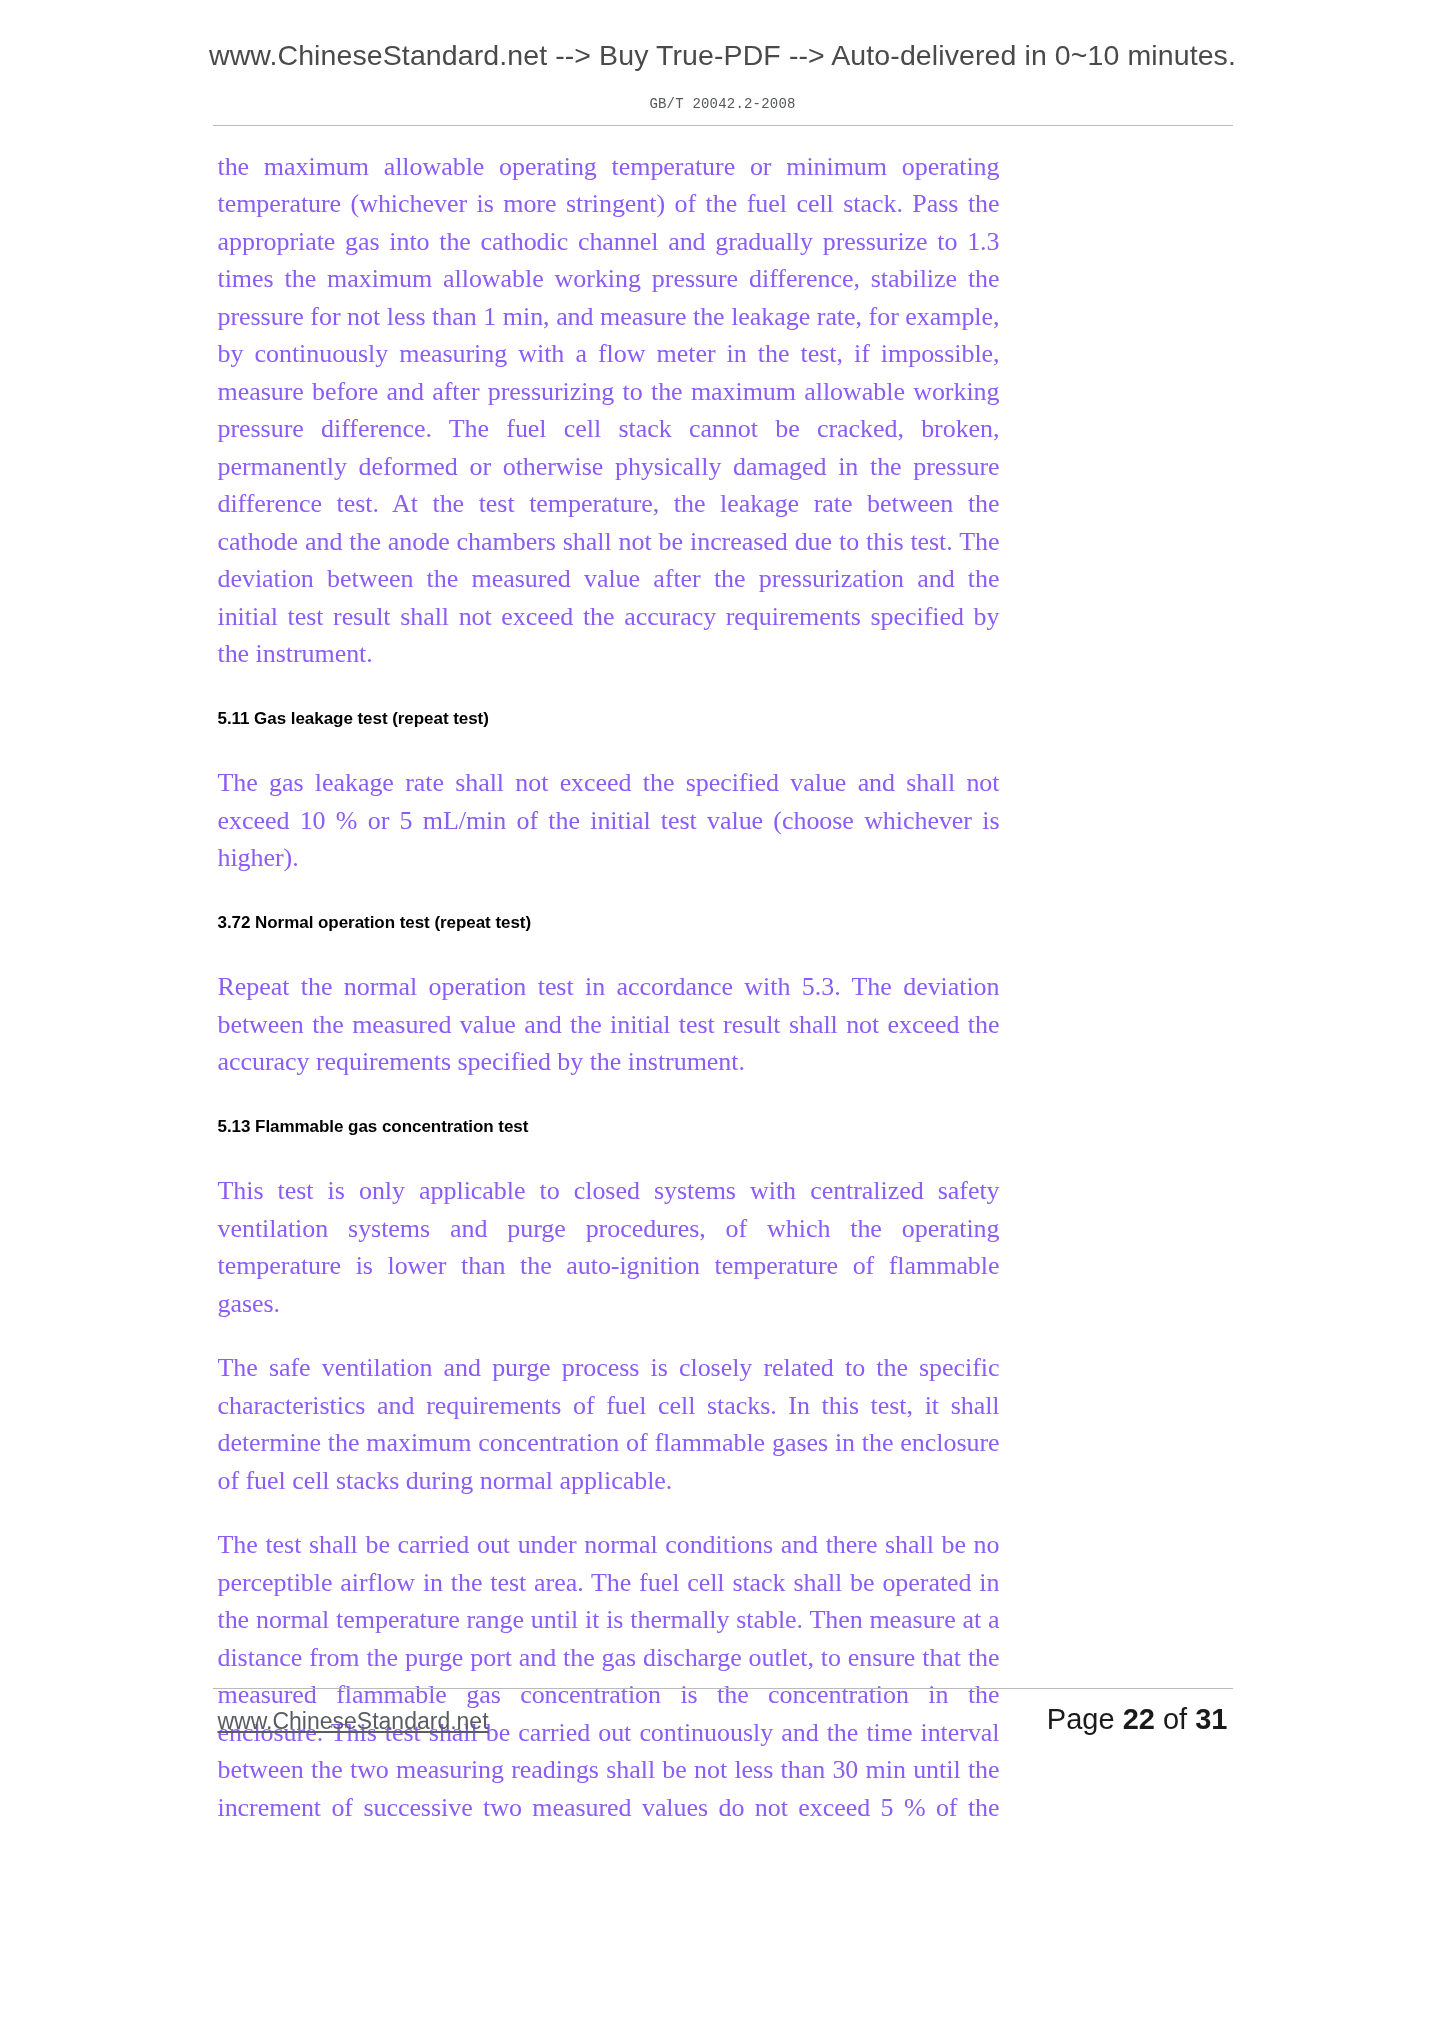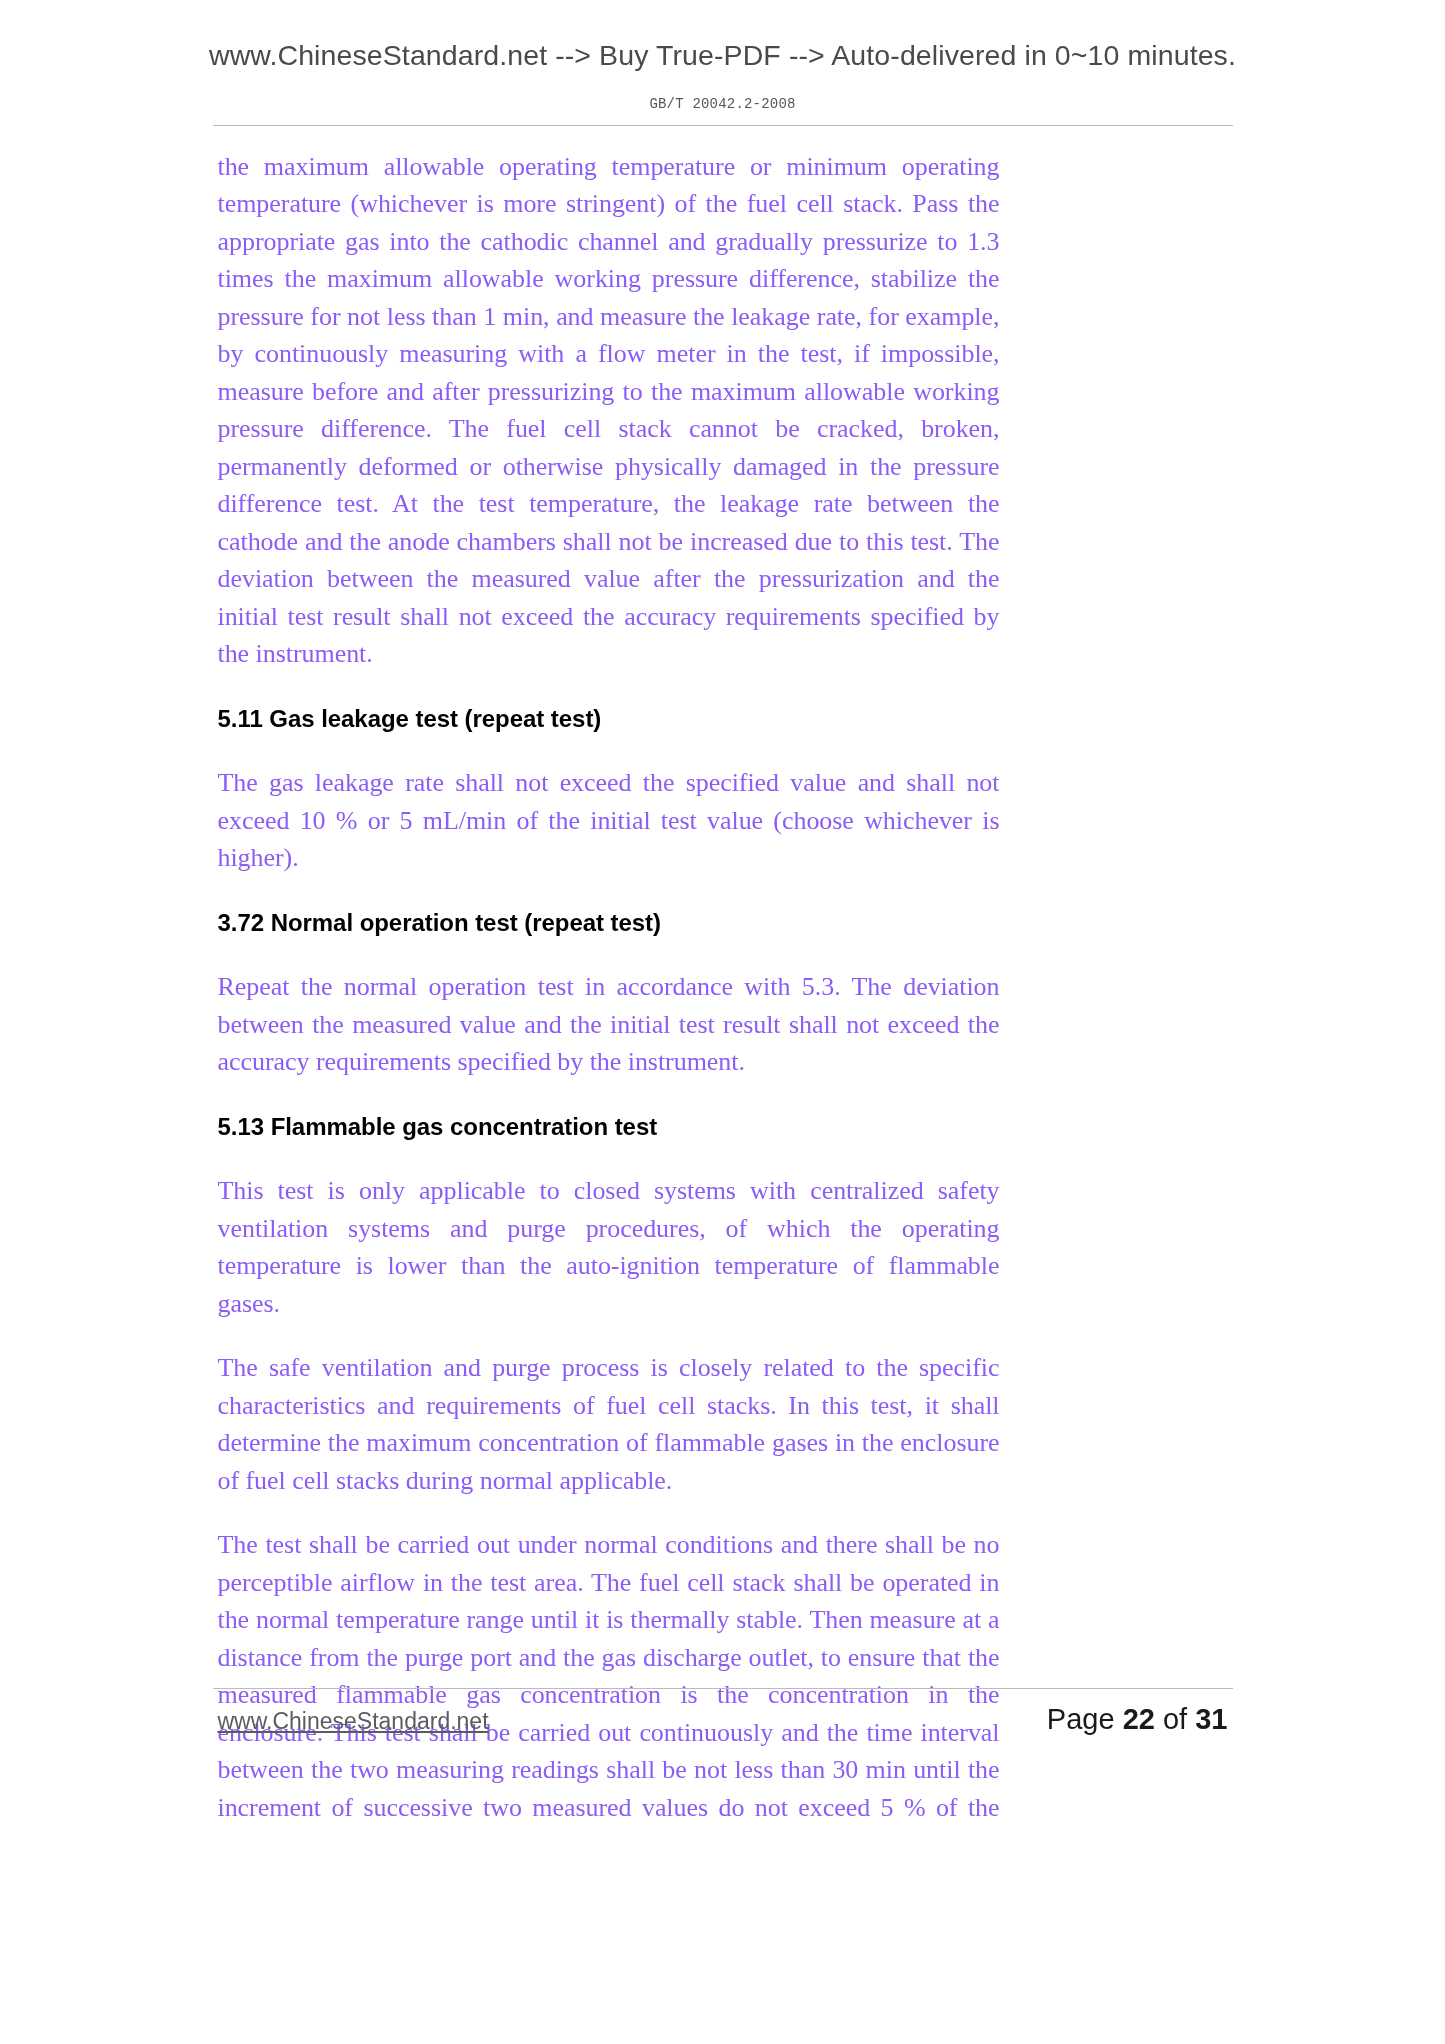--- a/index.html
+++ b/index.html
@@ -62,21 +62,21 @@
     font-size: 26px;
     line-height: 37.5px;
     text-align: justify;
     text-justify: inter-word;
     color: #8b5cf6;
     letter-spacing: -0.05px;
     font-family: Liberation Serif, serif;
   }
   h3.section-head {
     margin: 0 0 27px 0;
-    font-size: 24px;
+    font-size: 17px;
     line-height: 37.5px;
     font-weight: bold;
     letter-spacing: -0.05px;
     color: #000000;
   }
   
   .footer {
     position: absolute;
     left: 50%;
     transform: translateX(-50%);

